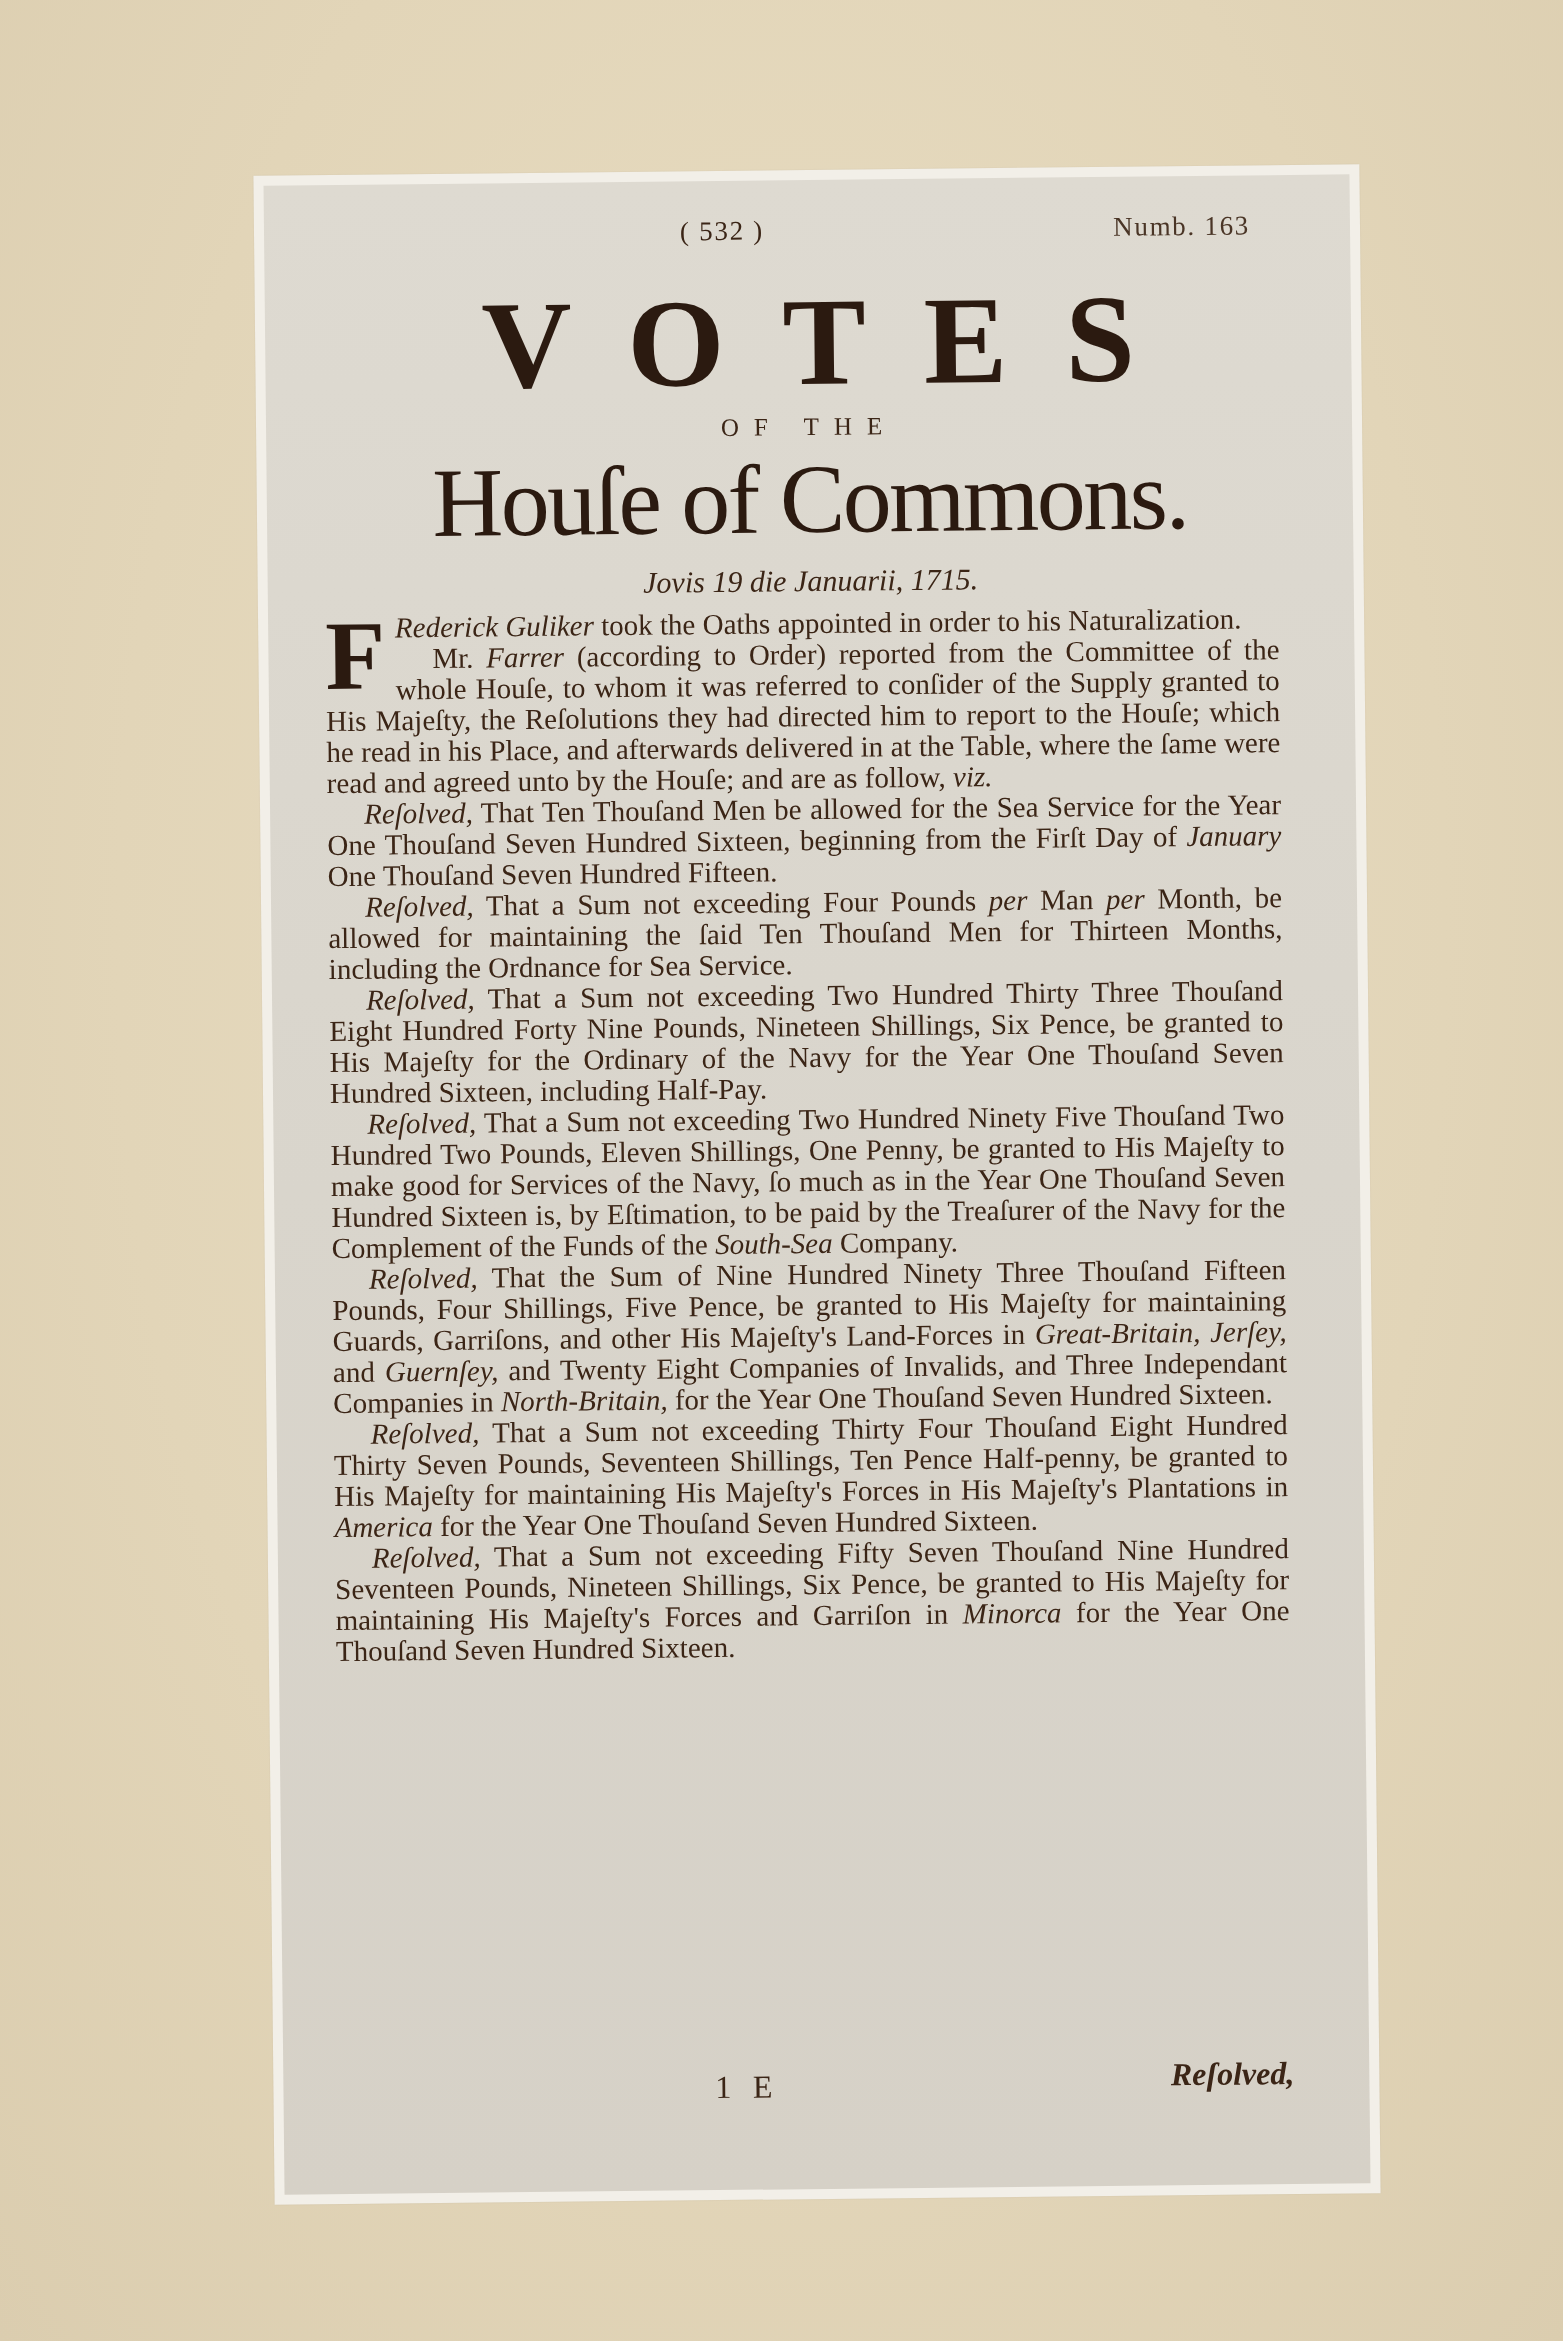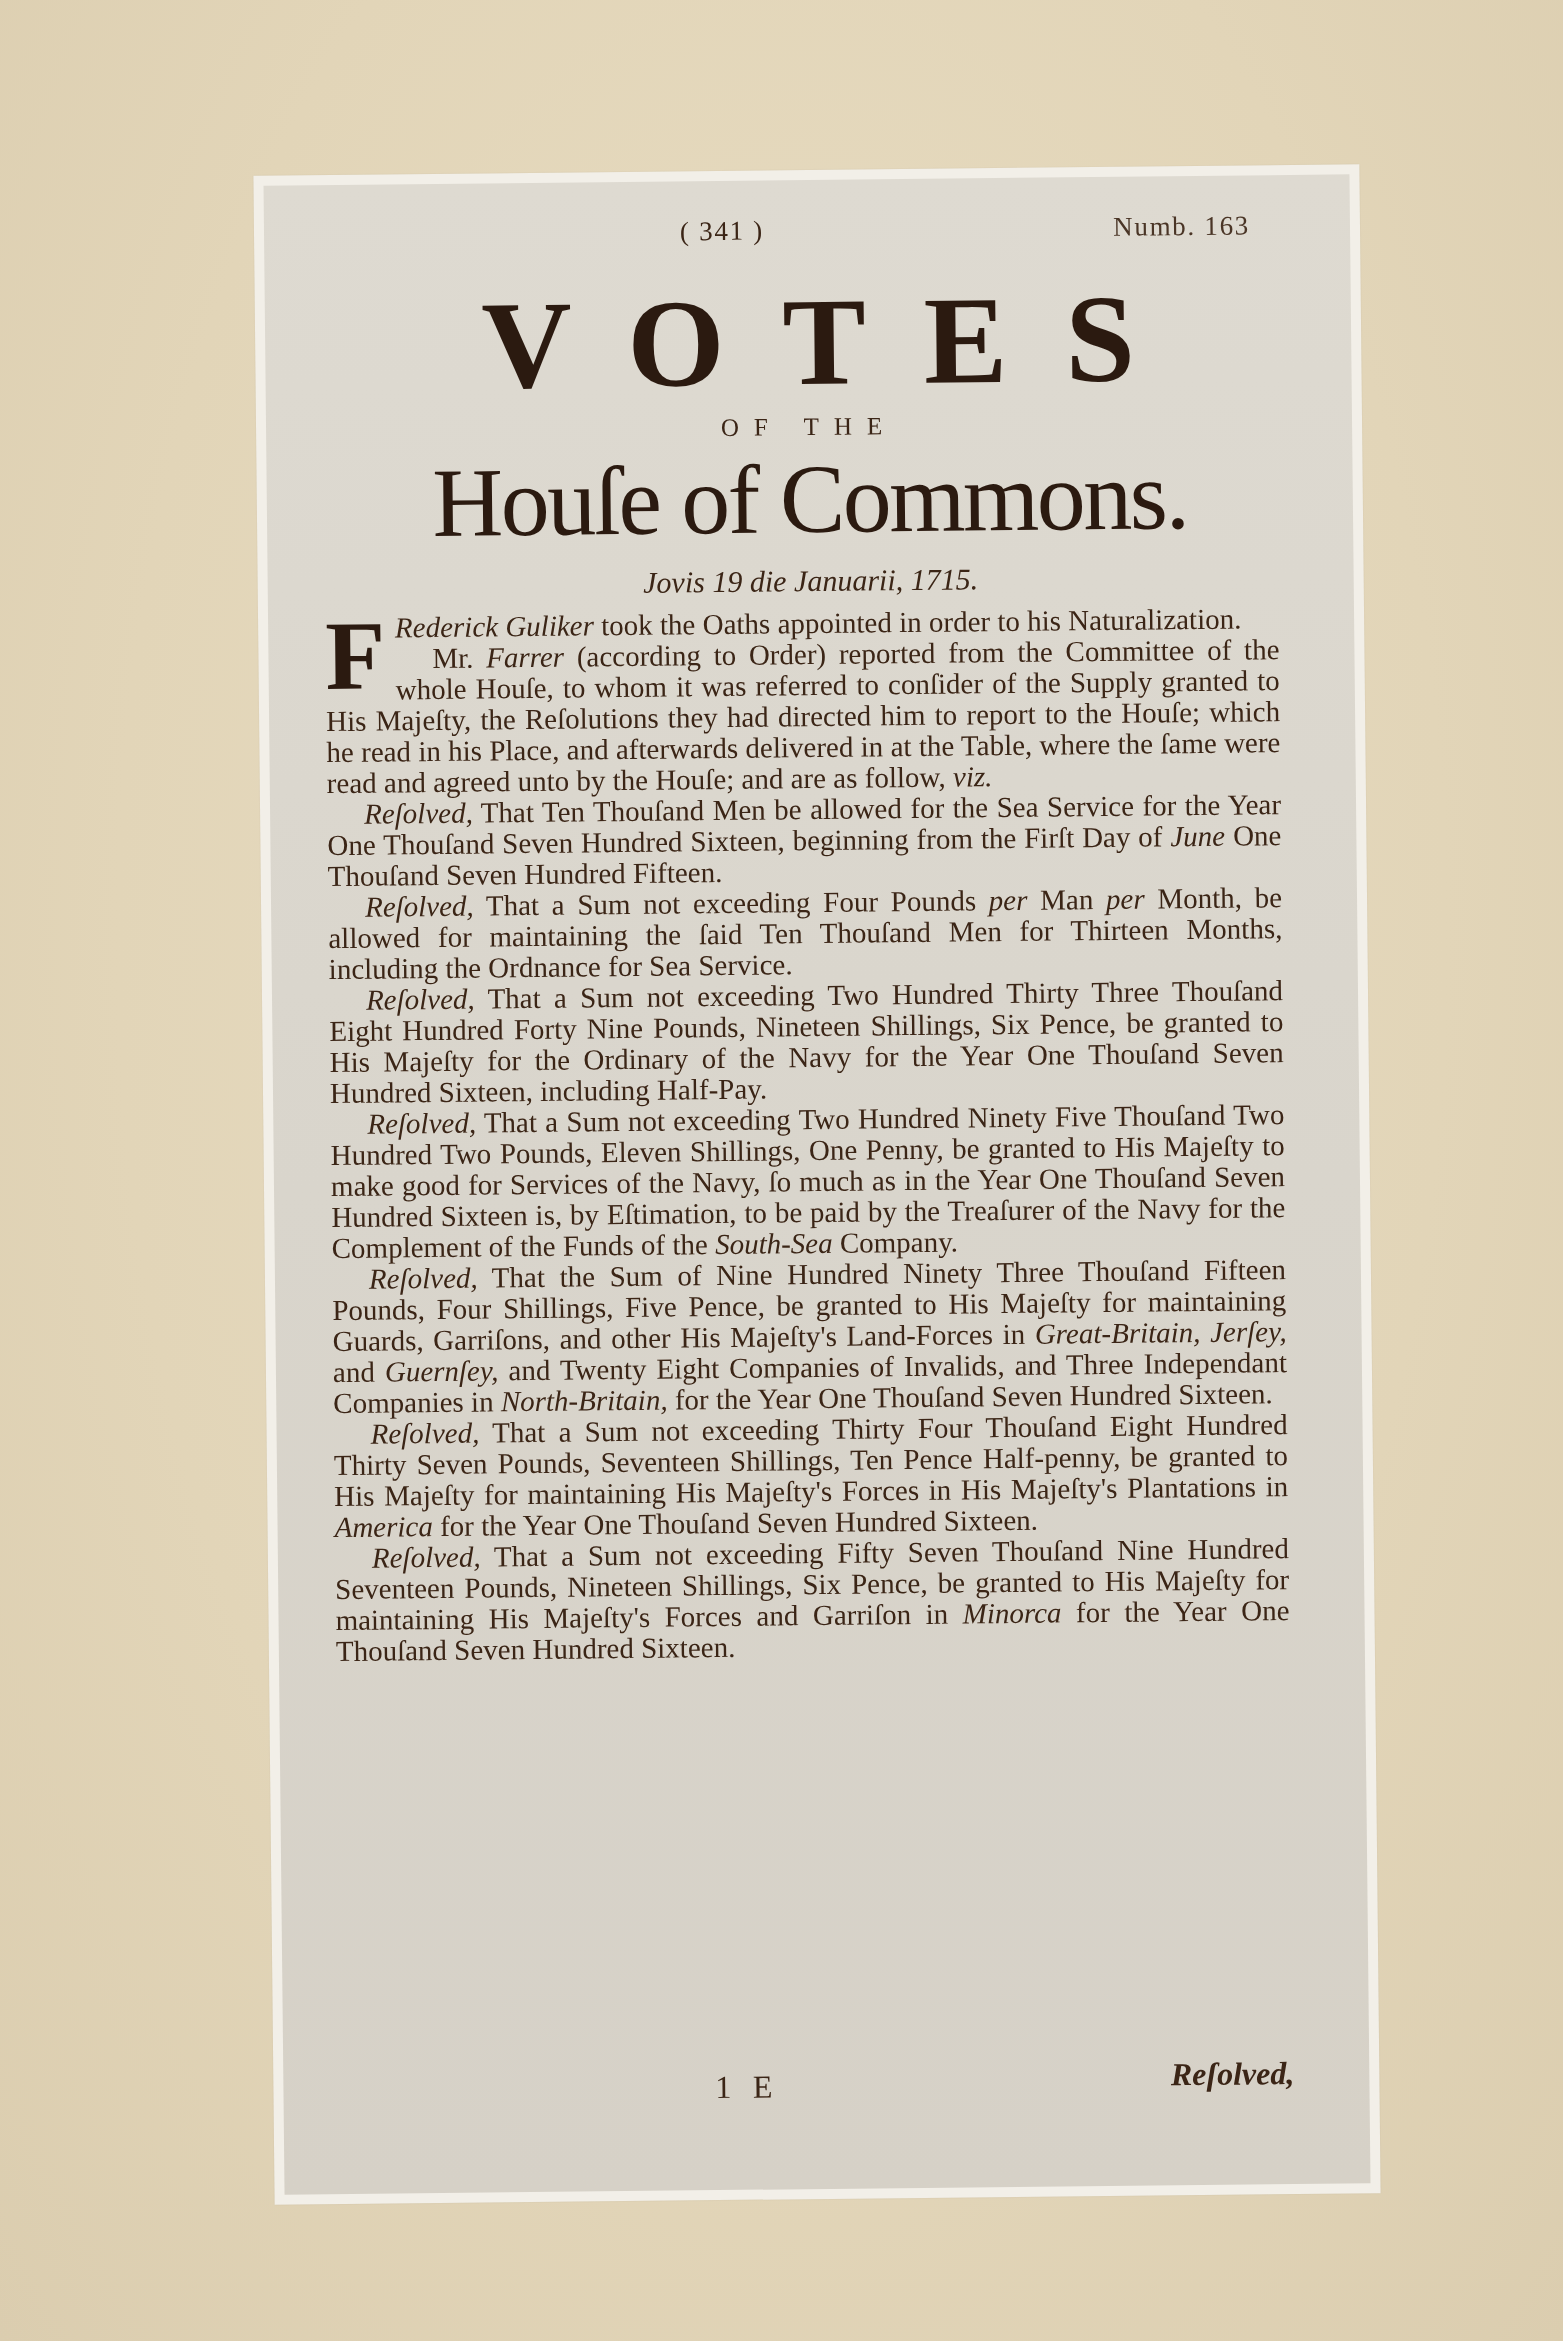--- a/index.html
+++ b/index.html
@@ -72,33 +72,33 @@
 </style>
 </head>
 <body>
 
 <div class="mat"></div>
 
 <div class="bevel">
   <div class="sheet">
 
     <div class="header-line">
-      <span class="page-num">( 341 )</span>
+      <span class="page-num">( 532 )</span>
       <span class="numb">Numb. 163</span>
     </div>
 
     <div class="votes">VOTES</div>
     <div class="of-the">OF THE</div>
     <div class="house">Houſe of Commons.</div>
     <div class="date">Jovis 19 die Januarii, 1715.</div>
 
     <div class="body" id="body">
         <p class="first"><span class="dropcap">F</span><span class="it">Rederick Guliker</span><span> took the Oaths appointed in order to his Naturalization.</span></p>
         <p><span>Mr. </span><span class="it">Farrer</span><span> (according to Order) reported from the Committee of the whole Houſe, to whom it was referred to conſider of the Supply granted to His Majeſty, the Reſolutions they had directed him to report to the Houſe; which he read in his Place, and afterwards delivered in at the Table, where the ſame were read and agreed unto by the Houſe; and are as follow, </span><span class="it">viz.</span></p>
-        <p><span class="it">Reſolved,</span><span> That Ten Thouſand Men be allowed for the Sea Service for the Year One Thouſand Seven Hundred Sixteen, beginning from the Firſt Day of </span><span class="it">June</span><span> One Thouſand Seven Hundred Fifteen.</span></p>
+        <p><span class="it">Reſolved,</span><span> That Ten Thouſand Men be allowed for the Sea Service for the Year One Thouſand Seven Hundred Sixteen, beginning from the Firſt Day of </span><span class="it">January</span><span> One Thouſand Seven Hundred Fifteen.</span></p>
         <p><span class="it">Reſolved,</span><span> That a Sum not exceeding Four Pounds </span><span class="it">per</span><span> Man </span><span class="it">per</span><span> Month, be allowed for maintaining the ſaid Ten Thouſand Men for Thirteen Months, including the Ordnance for Sea Service.</span></p>
         <p><span class="it">Reſolved,</span><span> That a Sum not exceeding Two Hundred Thirty Three Thouſand Eight Hundred Forty Nine Pounds, Nineteen Shillings, Six Pence, be granted to His Majeſty for the Ordinary of the Navy for the Year One Thouſand Seven Hundred Sixteen, including Half-Pay.</span></p>
         <p><span class="it">Reſolved,</span><span> That a Sum not exceeding Two Hundred Ninety Five Thouſand Two Hundred Two Pounds, Eleven Shillings, One Penny, be granted to His Majeſty to make good for Services of the Navy, ſo much as in the Year One Thouſand Seven Hundred Sixteen is, by Eſtimation, to be paid by the Treaſurer of the Navy for the Complement of the Funds of the </span><span class="it">South-Sea</span><span> Company.</span></p>
         <p><span class="it">Reſolved,</span><span> That the Sum of Nine Hundred Ninety Three Thouſand Fifteen Pounds, Four Shillings, Five Pence, be granted to His Majeſty for maintaining Guards, Garriſons, and other His Majeſty's Land-Forces in </span><span class="it">Great-Britain, Jerſey,</span><span> and </span><span class="it">Guernſey,</span><span> and Twenty Eight Companies of Invalids, and Three Independant Companies in </span><span class="it">North-Britain,</span><span> for the Year One Thouſand Seven Hundred Sixteen.</span></p>
         <p><span class="it">Reſolved,</span><span> That a Sum not exceeding Thirty Four Thouſand Eight Hundred Thirty Seven Pounds, Seventeen Shillings, Ten Pence Half-penny, be granted to His Majeſty for maintaining His Majeſty's Forces in His Majeſty's Plantations in </span><span class="it">America</span><span> for the Year One Thouſand Seven Hundred Sixteen.</span></p>
         <p><span class="it">Reſolved,</span><span> That a Sum not exceeding Fifty Seven Thouſand Nine Hundred Seventeen Pounds, Nineteen Shillings, Six Pence, be granted to His Majeſty for maintaining His Majeſty's Forces and Garriſon in </span><span class="it">Minorca</span><span> for the Year One Thouſand Seven Hundred Sixteen.</span></p>
       </div>
 
     <div class="footer">
       <span class="signature">1 E</span>

